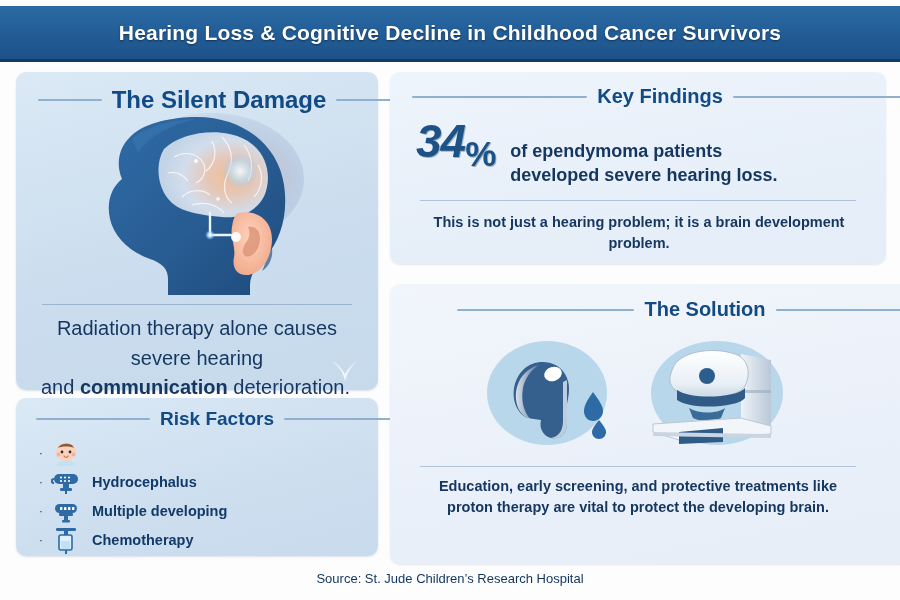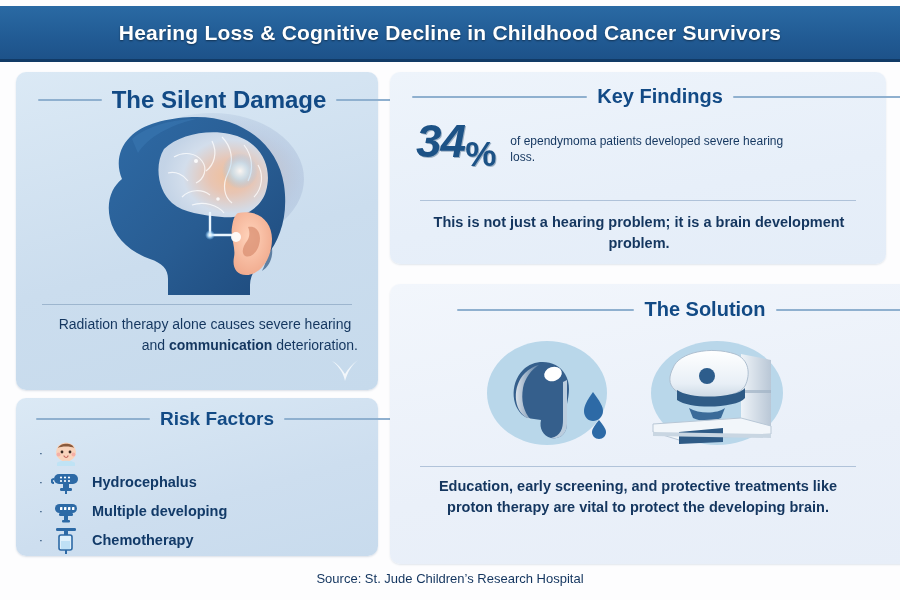--- a/index.html
+++ b/index.html
@@ -50,21 +50,21 @@
   .silhouette-wrap{
     position:absolute;left:0;top:36px;width:362px;height:190px;
     display:flex;align-items:center;justify-content:center;
   }
   .caption-rule{
     position:absolute;left:26px;top:232px;width:310px;height:1px;
     background:rgba(120,150,180,.55);
   }
   .caption{
     position:absolute;left:22px;top:242px;width:318px;
-    color:#14365f;font-size:14px;line-height:1.48;text-align:center;margin-left:8px;
+    color:#14365f;font-size:20px;line-height:1.48;text-align:center;
   }
   .caption b{font-weight:bold;}
   .cap-l2{display:block;text-align:left;padding-left:14px;}
   .cap-l3{display:block;text-align:right;padding-right:6px;}
   .swoosh{
     position:absolute;right:18px;top:285px;width:30px;height:26px;
     opacity:.85;
   }
 
   .p-risk{
@@ -107,22 +107,22 @@
     letter-spacing:-1px;
     text-shadow:1px 1px 0 rgba(12,54,95,.35);
     font-style:italic;
   }
   .stat-pct{
     color:#1c5286;font-weight:bold;font-size:35px;line-height:1;
     margin-top:16px;
     text-shadow:1px 1px 0 rgba(12,54,95,.35);
   }
   .stat-text{
-    color:#14365f;font-size:12px;font-weight:normal;line-height:1.32;
-    margin-left:14px;margin-top:14px;max-width:300px;
+    color:#14365f;font-size:18px;font-weight:bold;line-height:1.32;
+    margin-left:14px;margin-top:20px;max-width:300px;
   }
   .key-rule{
     position:absolute;left:30px;top:128px;width:436px;height:1px;
     background:rgba(120,150,185,.5);
   }
   .key-statement{
     position:absolute;left:34px;top:140px;width:430px;
     color:#14365f;font-size:14.5px;font-weight:bold;line-height:1.42;text-align:center;
   }
 

